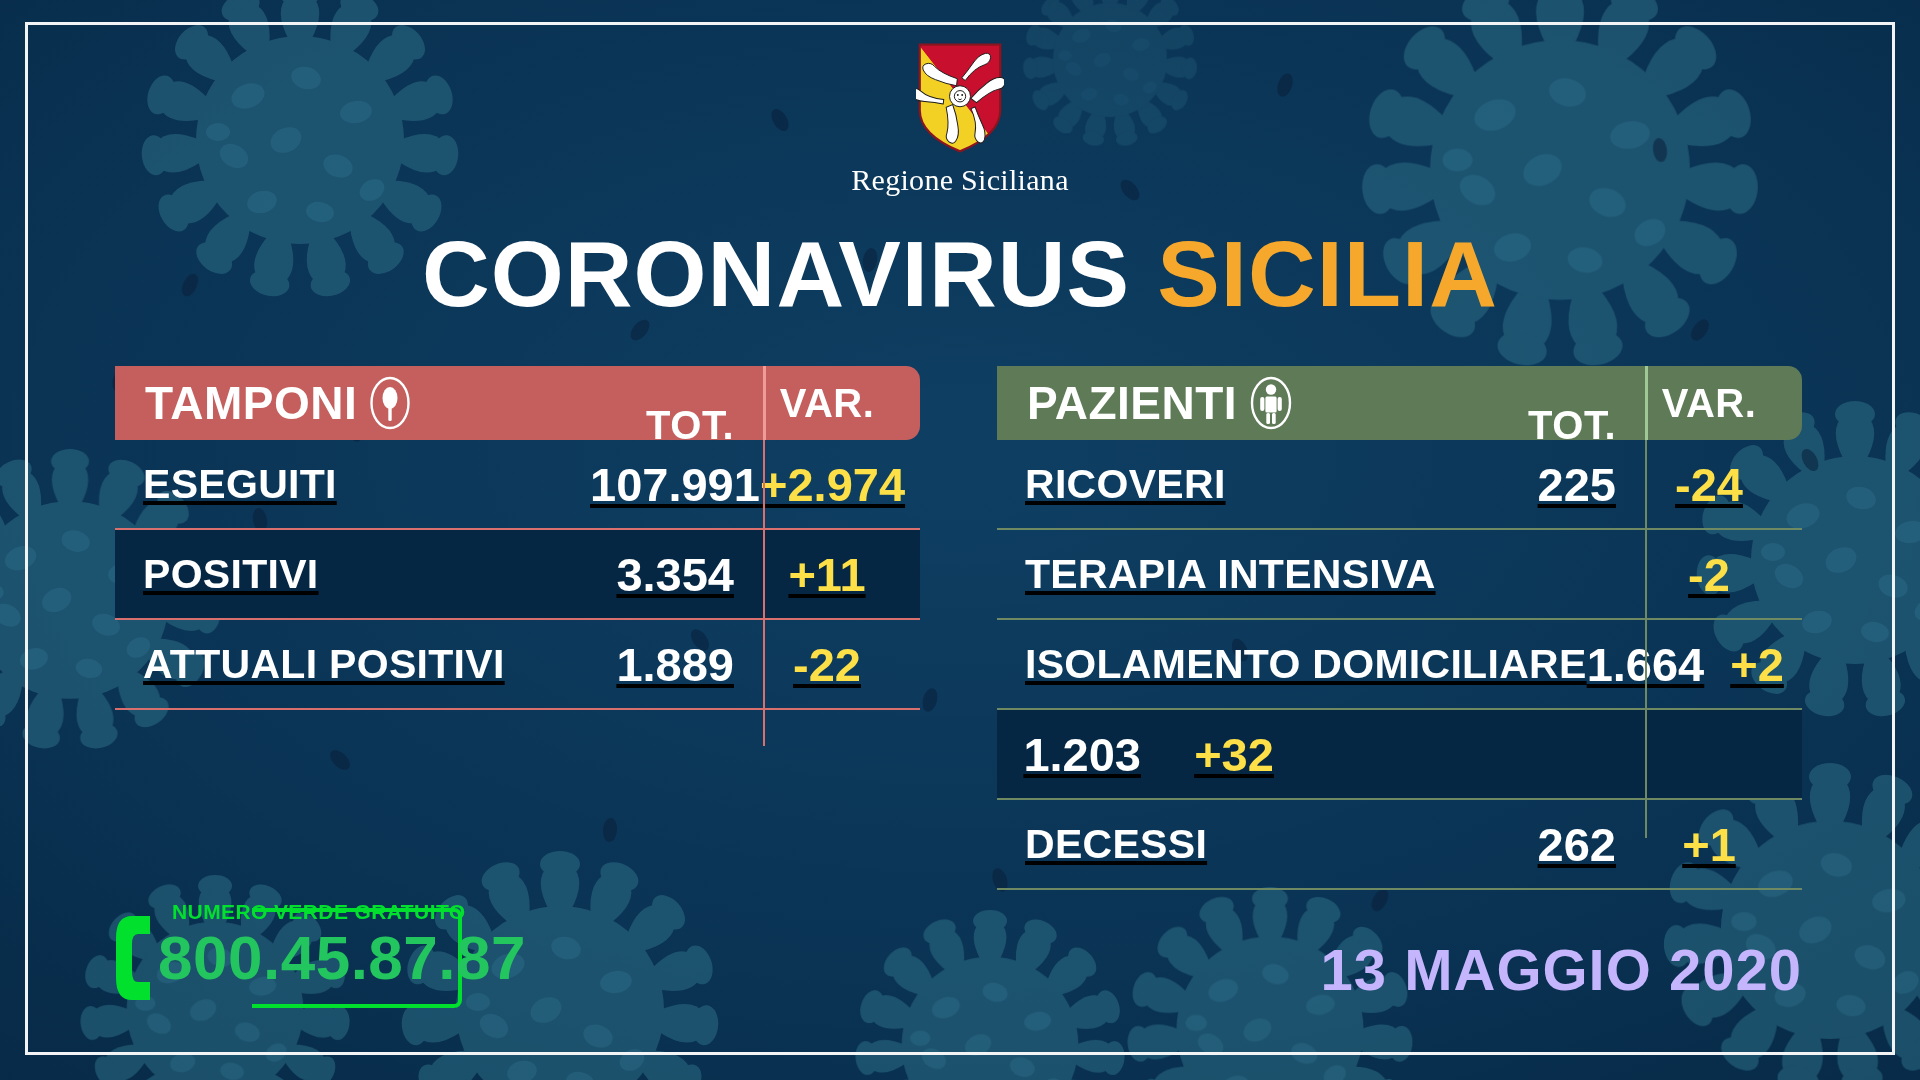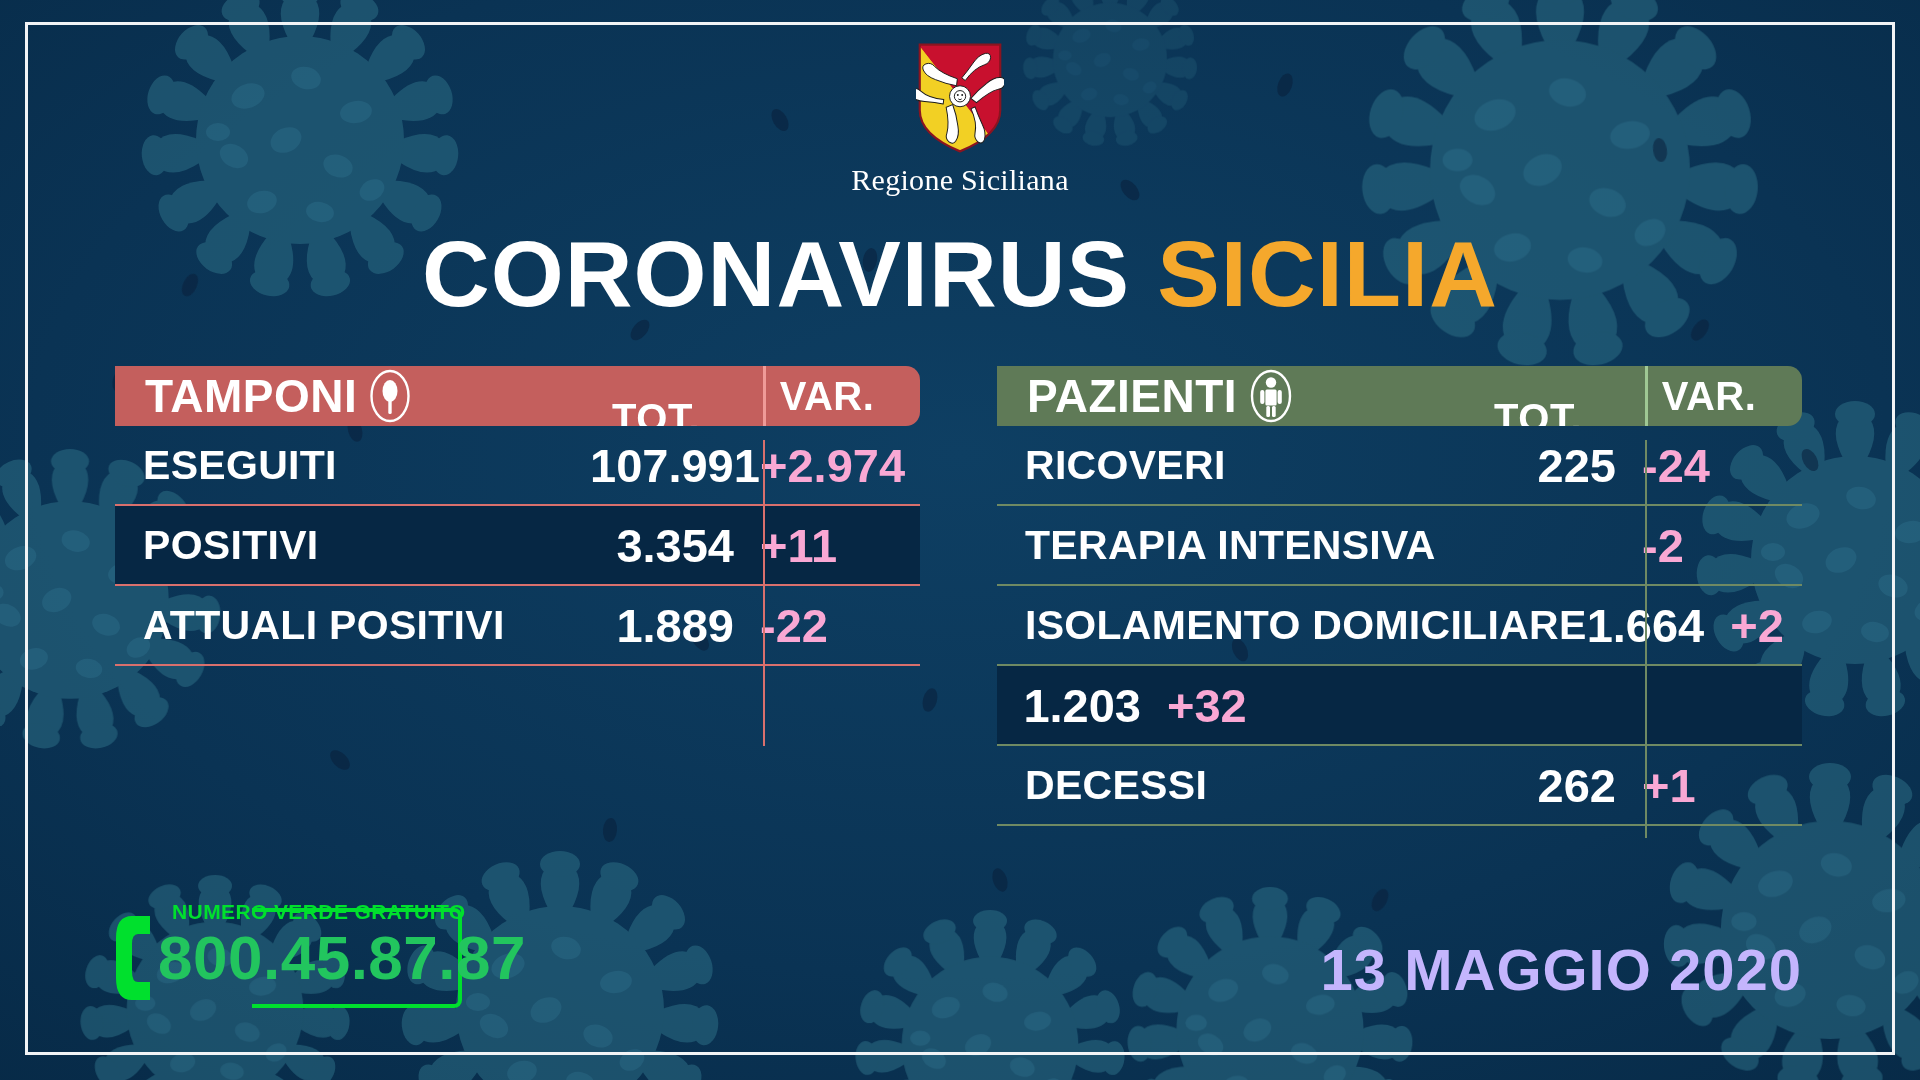--- a/index.html
+++ b/index.html
@@ -53,25 +53,24 @@
   .main-title .w { color:#ffffff; }
   .main-title .o { color:#f5a82c; }
 
   
   .table { position:absolute; }
   #tbl-tamponi { left:115px; top:366px; width:805px; }
   #tbl-pazienti { left:997px; top:366px; width:805px; }
 
   .thead {
     display:flex; align-items:center;
-    height:60px;
+    height:74px;
     border-radius:0 14px 14px 0;
     position:relative;
     overflow:hidden;
-    gap:34px;
   }
   #tbl-tamponi .thead { background:#c45f5d; }
   #tbl-pazienti .thead { background:#5f7a57;justify-content:flex-end; }
 
   .thead .t-name {
     flex:1;
     display:flex; align-items:center; gap:12px;
     padding-left:30px;
     color:#fff;
     font-family:"Liberation Sans Narrow","Liberation Sans",sans-serif;
@@ -92,22 +91,23 @@
   .thead .t-var { width:160px; padding-right:26px; text-align:center; }
 
   .hdr-sep {
     position:absolute; top:0; bottom:0; width:3px;
   }
   #tbl-tamponi .hdr-sep { background:#ef9b98; }
   #tbl-pazienti .hdr-sep { background:#9fc894; }
 
   .trow {
     display:flex; align-items:center;
-    height:78px;
+    height:88px;
     position:relative;
+    text-decoration:underline;
   }
   .trow.alt { background:#062744; }
 
   .trow .r-label {
     flex:1;
     padding-left:28px;
     color:#ffffff;
     font-family:"Liberation Sans Narrow","Liberation Sans",sans-serif;
     font-weight:bold;
     font-size:41px;
@@ -118,22 +118,22 @@
     width:170px; padding-right:26px;
     text-align:right;
     color:#ffffff;
     font-family:"Liberation Sans Narrow","Liberation Sans",sans-serif;
     font-weight:bold;
     font-size:47px;
     white-space:nowrap;
   }
   .trow .r-var {
     width:160px; padding-right:26px;
-    text-align:left;
-    color:#f9a8d4;
+    text-align:center;
+    color:#fde047;
     font-family:"Liberation Sans Narrow","Liberation Sans",sans-serif;
     font-weight:bold;
     font-size:47px;
     white-space:nowrap;
   }
 
   .rule { height:2px; width:100%; }
   #tbl-tamponi .rule { background:#d9706d; }
   #tbl-pazienti .rule { background:#6f8a63; }
 

